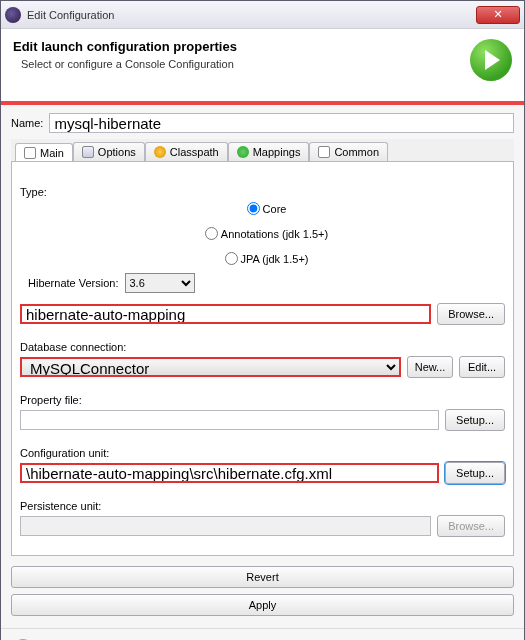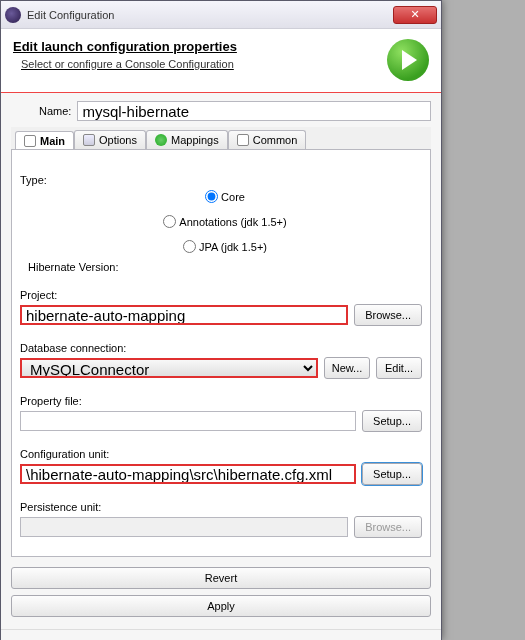--- a/index.html
+++ b/index.html
@@ -5,21 +5,21 @@
     * { box-sizing: border-box; margin: 0; padding: 0; }
     body {
       font-family: "Segoe UI", Tahoma, sans-serif;
       font-size: 11px;
       background: #b0b0b0;
       width: 525px;
       height: 640px;
       overflow: hidden;
     }
     .window {
-      width: 442px;
+      width: 525px;
       height: 640px;
       background: #eab308;
       border: 1px solid #5a5a6a;
       box-shadow: 0 0 8px rgba(0,0,0,0.5);
     }
     .titlebar {
       height: 28px;
       background: linear-gradient(#f5f5fb, #e1e1ea);
       border-bottom: 1px solid #cfcfd8;
       display: flex;
@@ -39,25 +39,24 @@
       border: 1px solid #a02020;
       border-radius: 3px;
       color: #fff;
       text-align: center;
       line-height: 15px;
       font-size: 11px;
       cursor: pointer;
     }
     .header {
       background: #fff;
-      padding: 10px 12px 11px 12px;
-      border-bottom: 1px solid #ef4444;
+      padding: 10px 12px 20px 12px;
+      border-bottom: 4px solid #ef4444;
       display: flex;
       align-items: flex-start;
-      text-decoration: underline;
     }
     .header-text { flex: 1; }
     .header h1 { font-size: 13px; font-weight: bold; margin-bottom: 4px; }
     .header p { font-size: 11px; color: #333; padding-left: 8px; }
     .run-icon {
       width: 42px; height: 42px;
       border-radius: 50%;
       background: radial-gradient(circle at 35% 30%, #8fe060, #3aa020 70%);
       position: relative;
       margin-left: 8px;
@@ -72,21 +71,20 @@
     }
     .body {
       padding: 8px 10px 6px 10px;
       background: #f6f6f6;
     }
     .name-row {
       display: flex;
       align-items: center;
       margin-bottom: 6px;
       gap: 6px;
-      margin-left: 28px;
     }
     .name-row input {
       flex: 1;
       height: 20px;
       border: 1px solid #b8b8c0;
       padding: 0 4px;
       font-size: 15px;
     }
     .tabs {
       display: flex;
@@ -106,21 +104,20 @@
       background: linear-gradient(#fafafa, #e8e8e8);
       border-radius: 3px 3px 0 0;
       cursor: pointer;
       white-space: nowrap;
       font-size: 11px;
     }
     .tab.active {
       background: #fff;
       position: relative;
       top: 1px;
-      font-weight: bold;
     }
     .tab-icon {
       width: 12px; height: 12px;
       display: inline-block;
     }
     .icon-main { background: #fff; border: 1px solid #888; border-radius: 2px; }
     .icon-opts { background: linear-gradient(#eef, #ccd); border: 1px solid #888; border-radius: 2px; }
     .icon-classpath { background: radial-gradient(#ffcc44, #d89000); border-radius: 50%; }
     .icon-map { background: radial-gradient(#6c6, #2a2); border-radius: 50%; }
     .icon-common { background: #fff; border: 1px solid #888; border-radius: 2px; }
@@ -246,20 +243,24 @@
     </div>
 
     <div class="tabs">
       <div class="tab active">
         <span class="tab-icon icon-main"></span>
         <span>Main</span>
       </div>
       <div class="tab">
         <span class="tab-icon icon-opts"></span>
         <span>Options</span>
+      </div>
+      <div class="tab">
+        <span class="tab-icon icon-classpath"></span>
+        <span>Classpath</span>
       </div>
       <div class="tab">
         <span class="tab-icon icon-map"></span>
         <span>Mappings</span>
       </div>
       <div class="tab">
         <span class="tab-icon icon-common"></span>
         <span>Common</span>
       </div>
     </div>
@@ -275,24 +276,26 @@
             <input type="radio" name="t" style="">
             <span>Annotations (jdk 1.5+)</span>
           </label>
         <label>
             <input type="radio" name="t" style="">
             <span>JPA (jdk 1.5+)</span>
           </label>
       </div>
       <div class="hib-ver-row">
         <span>Hibernate Version:</span>
-      </div>
-
-      <div class="field-row">
-        <span class="field-label">Project:</span>
+        <select>
+          <option>3.6</option>
+        </select>
+      </div>
+
+      <div class="field-row">
         <div class="input-btn-row">
           <input class="highlight-red" type="text" value="hibernate-auto-mapping" style="">
           <button class="btn">Browse...</button>
         </div>
       </div>
 
       <div class="field-row">
         <span class="field-label">Database connection:</span>
         <div class="input-btn-row">
           <select class="highlight-red">

